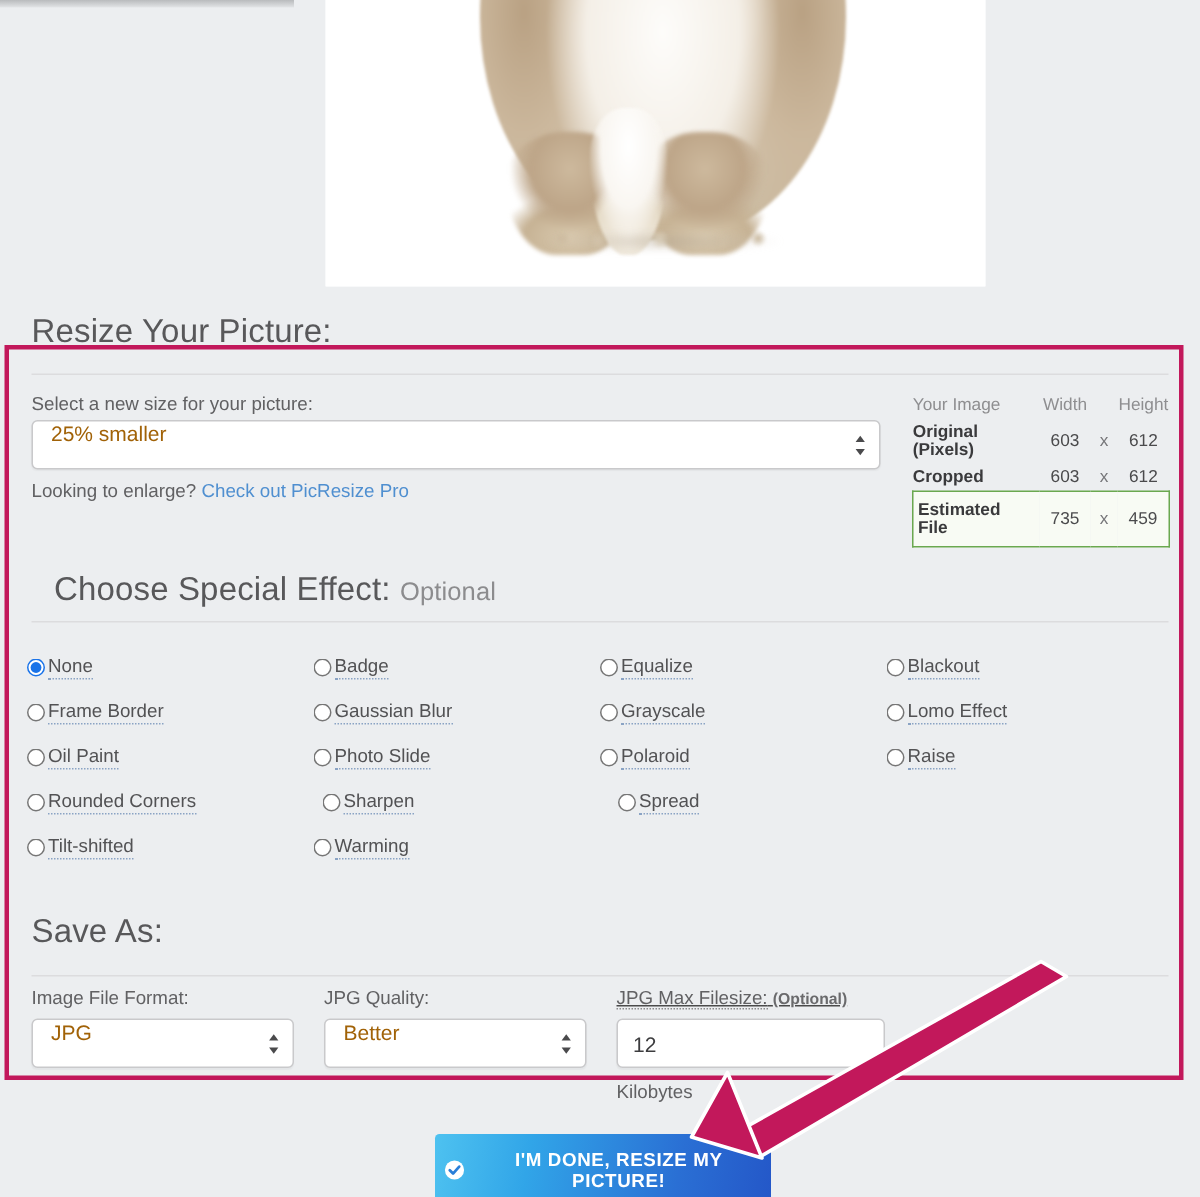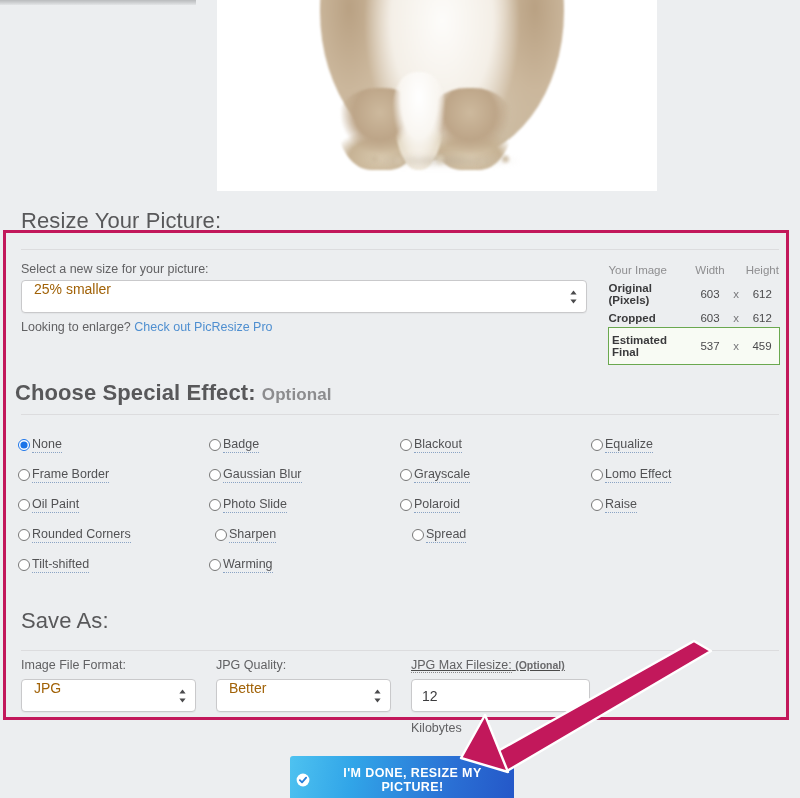--- a/index.html
+++ b/index.html
@@ -102,21 +102,21 @@
     letter-spacing: .1px;
   }
   .section-head .optional {
     font-size: 17px;
     color: #8c8c8e;
   }
   .hdr-resize {
     position: absolute; left: 21px; top: 208px;
   }
   .hdr-effect {
-    position: absolute; left: 15px; top: 380px; font-weight: bold;
+    position: absolute; left: 36px; top: 380px;
   }
   .hdr-saveas {
     position: absolute; left: 21px; top: 608px;
   }
 
   .divider {
     position: absolute;
     height: 1px;
     background: #dcdcde;
   }
@@ -340,23 +340,23 @@
   </tr>
   <tr>
     <td class="rowlabel">Cropped</td>
     <td class="num">603</td>
     <td class="x">x</td>
     <td class="num">612</td>
   </tr>
   <tr class="est-row">
     <td class="rowlabel">
       <div>Estimated</div>
-      <div>Final</div>
+      <div>File</div>
     </td>
-    <td class="num">537</td>
+    <td class="num">735</td>
     <td class="x">x</td>
     <td class="num">459</td>
   </tr>
 </tbody>
   </table>
 
 <div class="section-head hdr-effect">
   <span>Choose Special Effect:</span>
   <span class="optional">Optional</span>
 </div>
@@ -366,26 +366,26 @@
     <div class="radio-row">
       <div class="radio-cell">
         <input type="radio" name="special-effect" id="eff-none" checked="" style="">
         <label for="eff-none">None</label>
       </div>
       <div class="radio-cell">
         <input type="radio" name="special-effect" id="eff-badge" style="">
         <label for="eff-badge">Badge</label>
       </div>
       <div class="radio-cell">
+        <input type="radio" name="special-effect" id="eff-equalize" style="">
+        <label for="eff-equalize">Equalize</label>
+      </div>
+      <div class="radio-cell">
         <input type="radio" name="special-effect" id="eff-blackout" style="">
         <label for="eff-blackout">Blackout</label>
-      </div>
-      <div class="radio-cell">
-        <input type="radio" name="special-effect" id="eff-equalize" style="">
-        <label for="eff-equalize">Equalize</label>
       </div>
     </div>
     <div class="radio-row">
       <div class="radio-cell">
         <input type="radio" name="special-effect" id="eff-frame-border" style="">
         <label for="eff-frame-border">Frame Border</label>
       </div>
       <div class="radio-cell">
         <input type="radio" name="special-effect" id="eff-gaussian-blur" style="">
         <label for="eff-gaussian-blur">Gaussian Blur</label>

